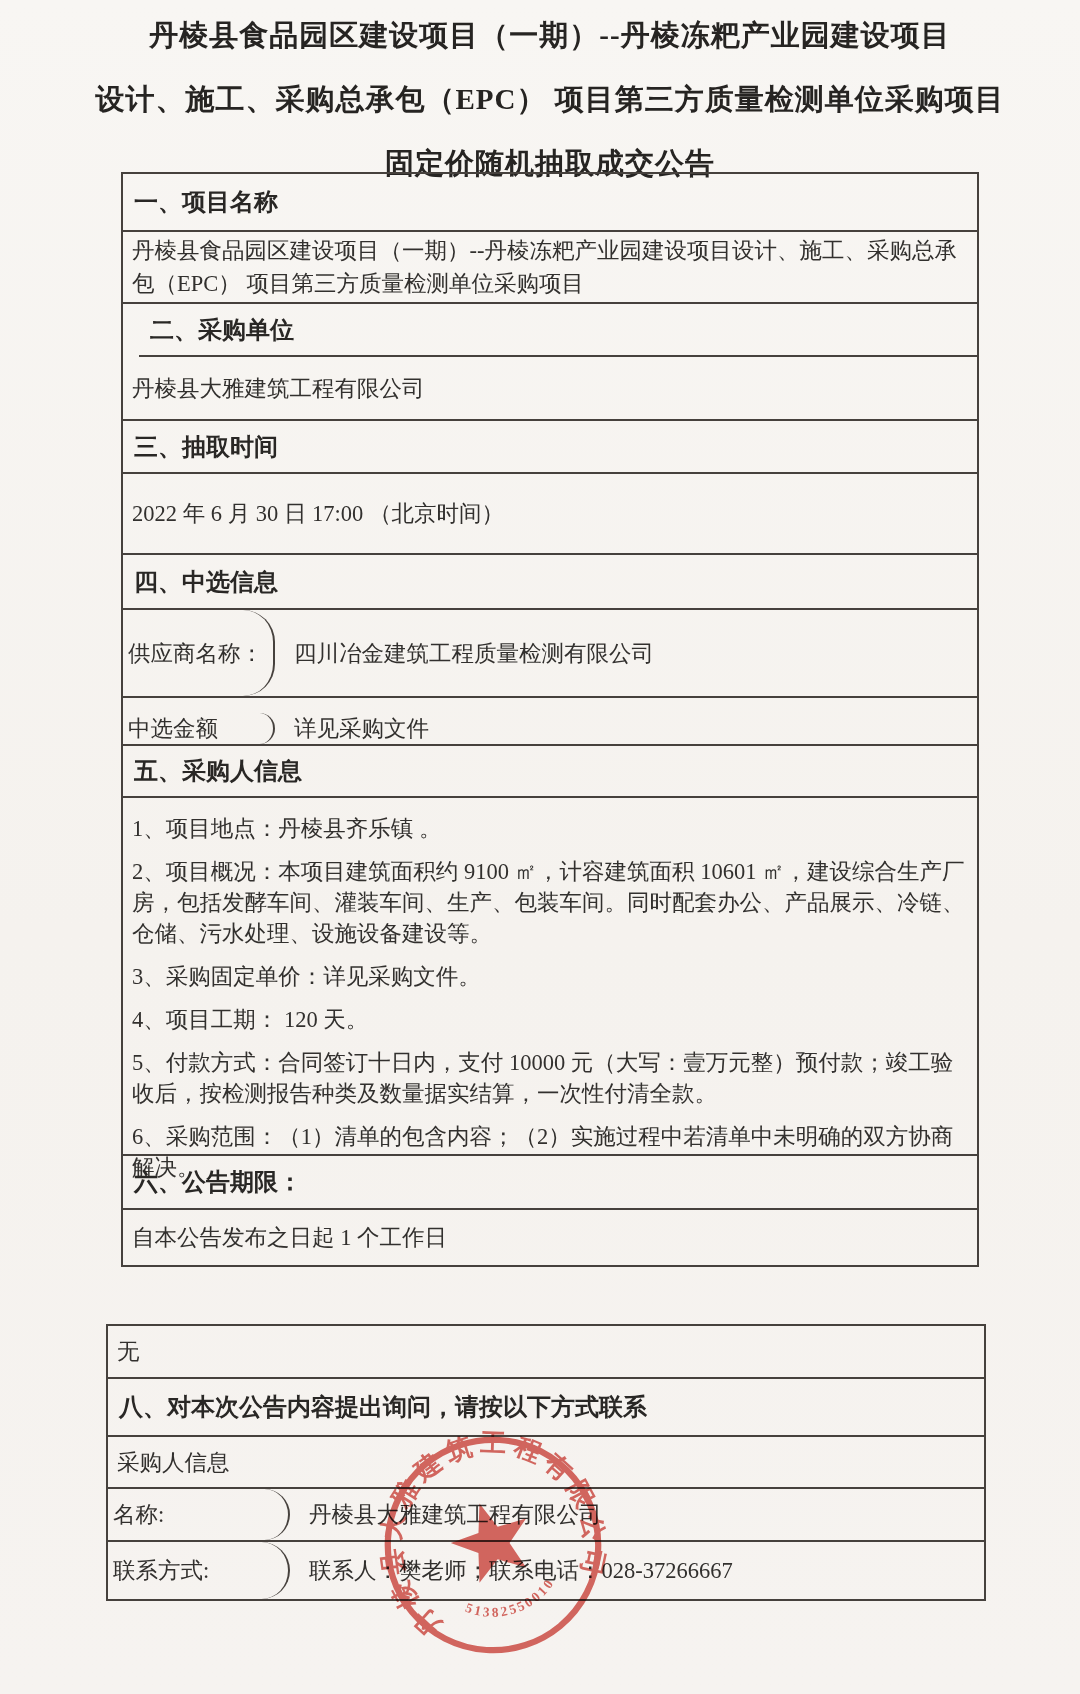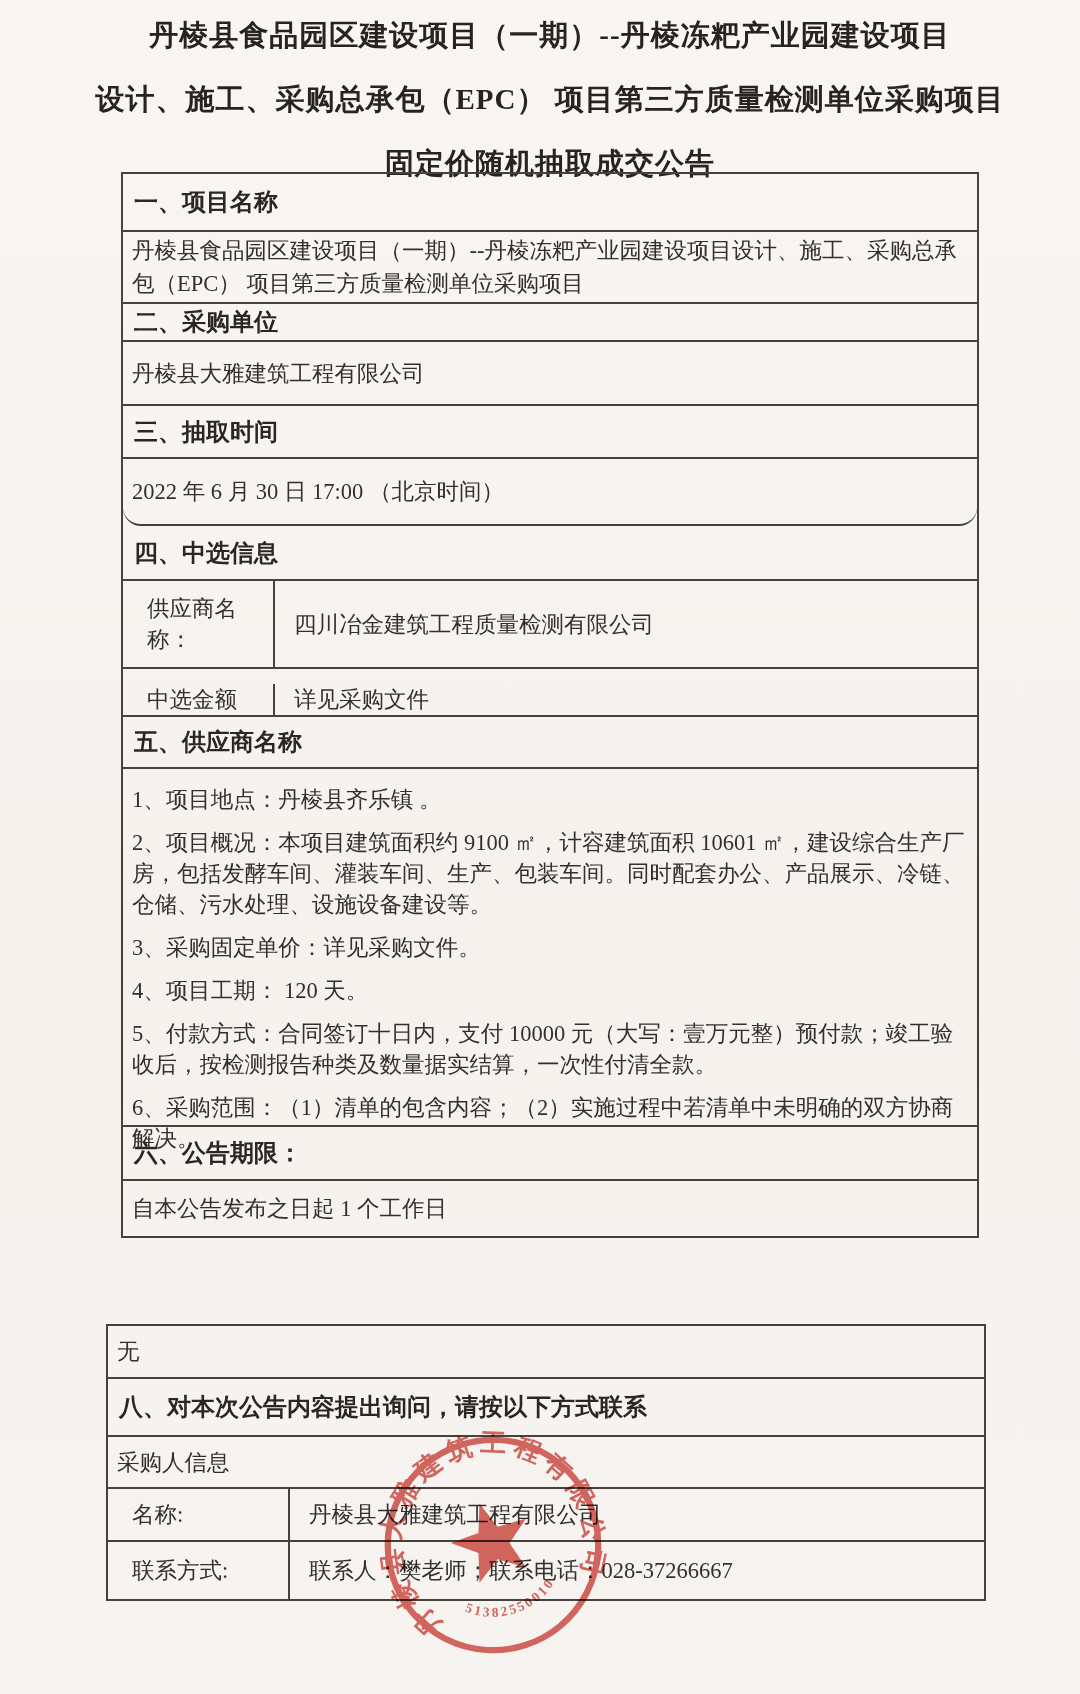--- a/index.html
+++ b/index.html
@@ -22,32 +22,32 @@
     background:transparent;
   }
   .tbl-main { left:121px; top:172px; width:858px; }
   .tbl-bottom { left:106px; top:1324px; width:880px; }
   .row { box-sizing:border-box; border-bottom:2px solid #46413d; display:flex; }
   .row:last-child { border-bottom:none; }
   .hrow { align-items:center; padding-left:11px; font-weight:bold; font-size:24px; color:#292725; }
   .crow { align-items:center; font-size:22.5px; line-height:33px; padding:4px 14px 4px 9px; }
   .kv .klabel {
     box-sizing:border-box; border-right:2px solid #46413d;
-    display:flex; align-items:center; padding-left:24px;
-    font-size:22.5px; flex-shrink:0;
+    display:flex; align-items:center; padding-left:5px;
+    font-size:22.5px; flex-shrink:0;border-radius:32px;
   }
   .kv .kvalue { display:flex; align-items:center; padding-left:19px; font-size:22.5px; }
   .tbl-main .kv .klabel { width:152px; }
   .tbl-bottom .kv .klabel { width:182px; }
   .items { display:block; padding:15px 12px 2px 9px; }
   .items p { margin:0 0 12px 0; font-size:22.5px; line-height:31px; }
   
   .h-s1h { height:58px; }  .h-s1c { height:72px; }
-  .h-s2h { height:38px; }  .h-s2c { height:64px; }
-  .h-s3h { height:53px; }  .h-s3c { height:67px;border-radius:18px; }
+  .h-s2h { height:53px;margin-left:16px; }  .h-s2c { height:64px; }
+  .h-s3h { height:53px; }  .h-s3c { height:81px; }
   .h-s4h { height:55px; }  .h-sup { height:88px; } .h-amt { height:48px;align-items:flex-end; }
   .h-s5h { height:52px; }  .h-s5c { height:358px; }
   .h-s6h { height:54px; }  .h-s6c { height:55px; }
   .h-s7h { height:51px; }
   .h-none { height:53px; } .h-s8h { height:58px; } .h-pinfo { height:52px; }
   .h-name { height:53px; } .h-contact { height:57px; }
   .seal {
     position:absolute; left:368px; top:1420px; width:250px; height:250px;
     transform:rotate(-18deg);
     mix-blend-mode:multiply; opacity:0.88;
@@ -85,21 +85,21 @@
     <div class="row hrow h-s4h">四、中选信息</div>
     <div class="row kv h-sup">
       <div class="klabel">供应商名称：</div>
       <div class="kvalue">四川冶金建筑工程质量检测有限公司</div>
     </div>
     <div class="row kv h-amt">
       <div class="klabel">中选金额</div>
       <div class="kvalue">详见采购文件</div>
     </div>
 
-    <div class="row hrow h-s5h">五、供应商名称</div>
+    <div class="row hrow h-s5h">五、采购人信息</div>
     <div class="row h-s5c">
       <div class="items">
         <p>1、项目地点：丹棱县齐乐镇 。</p>
         <p>2、项目概况：本项目建筑面积约 9100 ㎡，计容建筑面积 10601 ㎡，建设综合生产厂房，包括发酵车间、灌装车间、生产、包装车间。同时配套办公、产品展示、冷链、仓储、污水处理、设施设备建设等。</p>
         <p>3、采购固定单价：详见采购文件。</p>
         <p>4、项目工期： 120 天。</p>
         <p>5、付款方式：合同签订十日内，支付 10000 元（大写：壹万元整）预付款；竣工验收后，按检测报告种类及数量据实结算，一次性付清全款。</p>
         <p>6、采购范围：（1）清单的包含内容；（2）实施过程中若清单中未明确的双方协商解决。</p>
       </div>
     </div>

